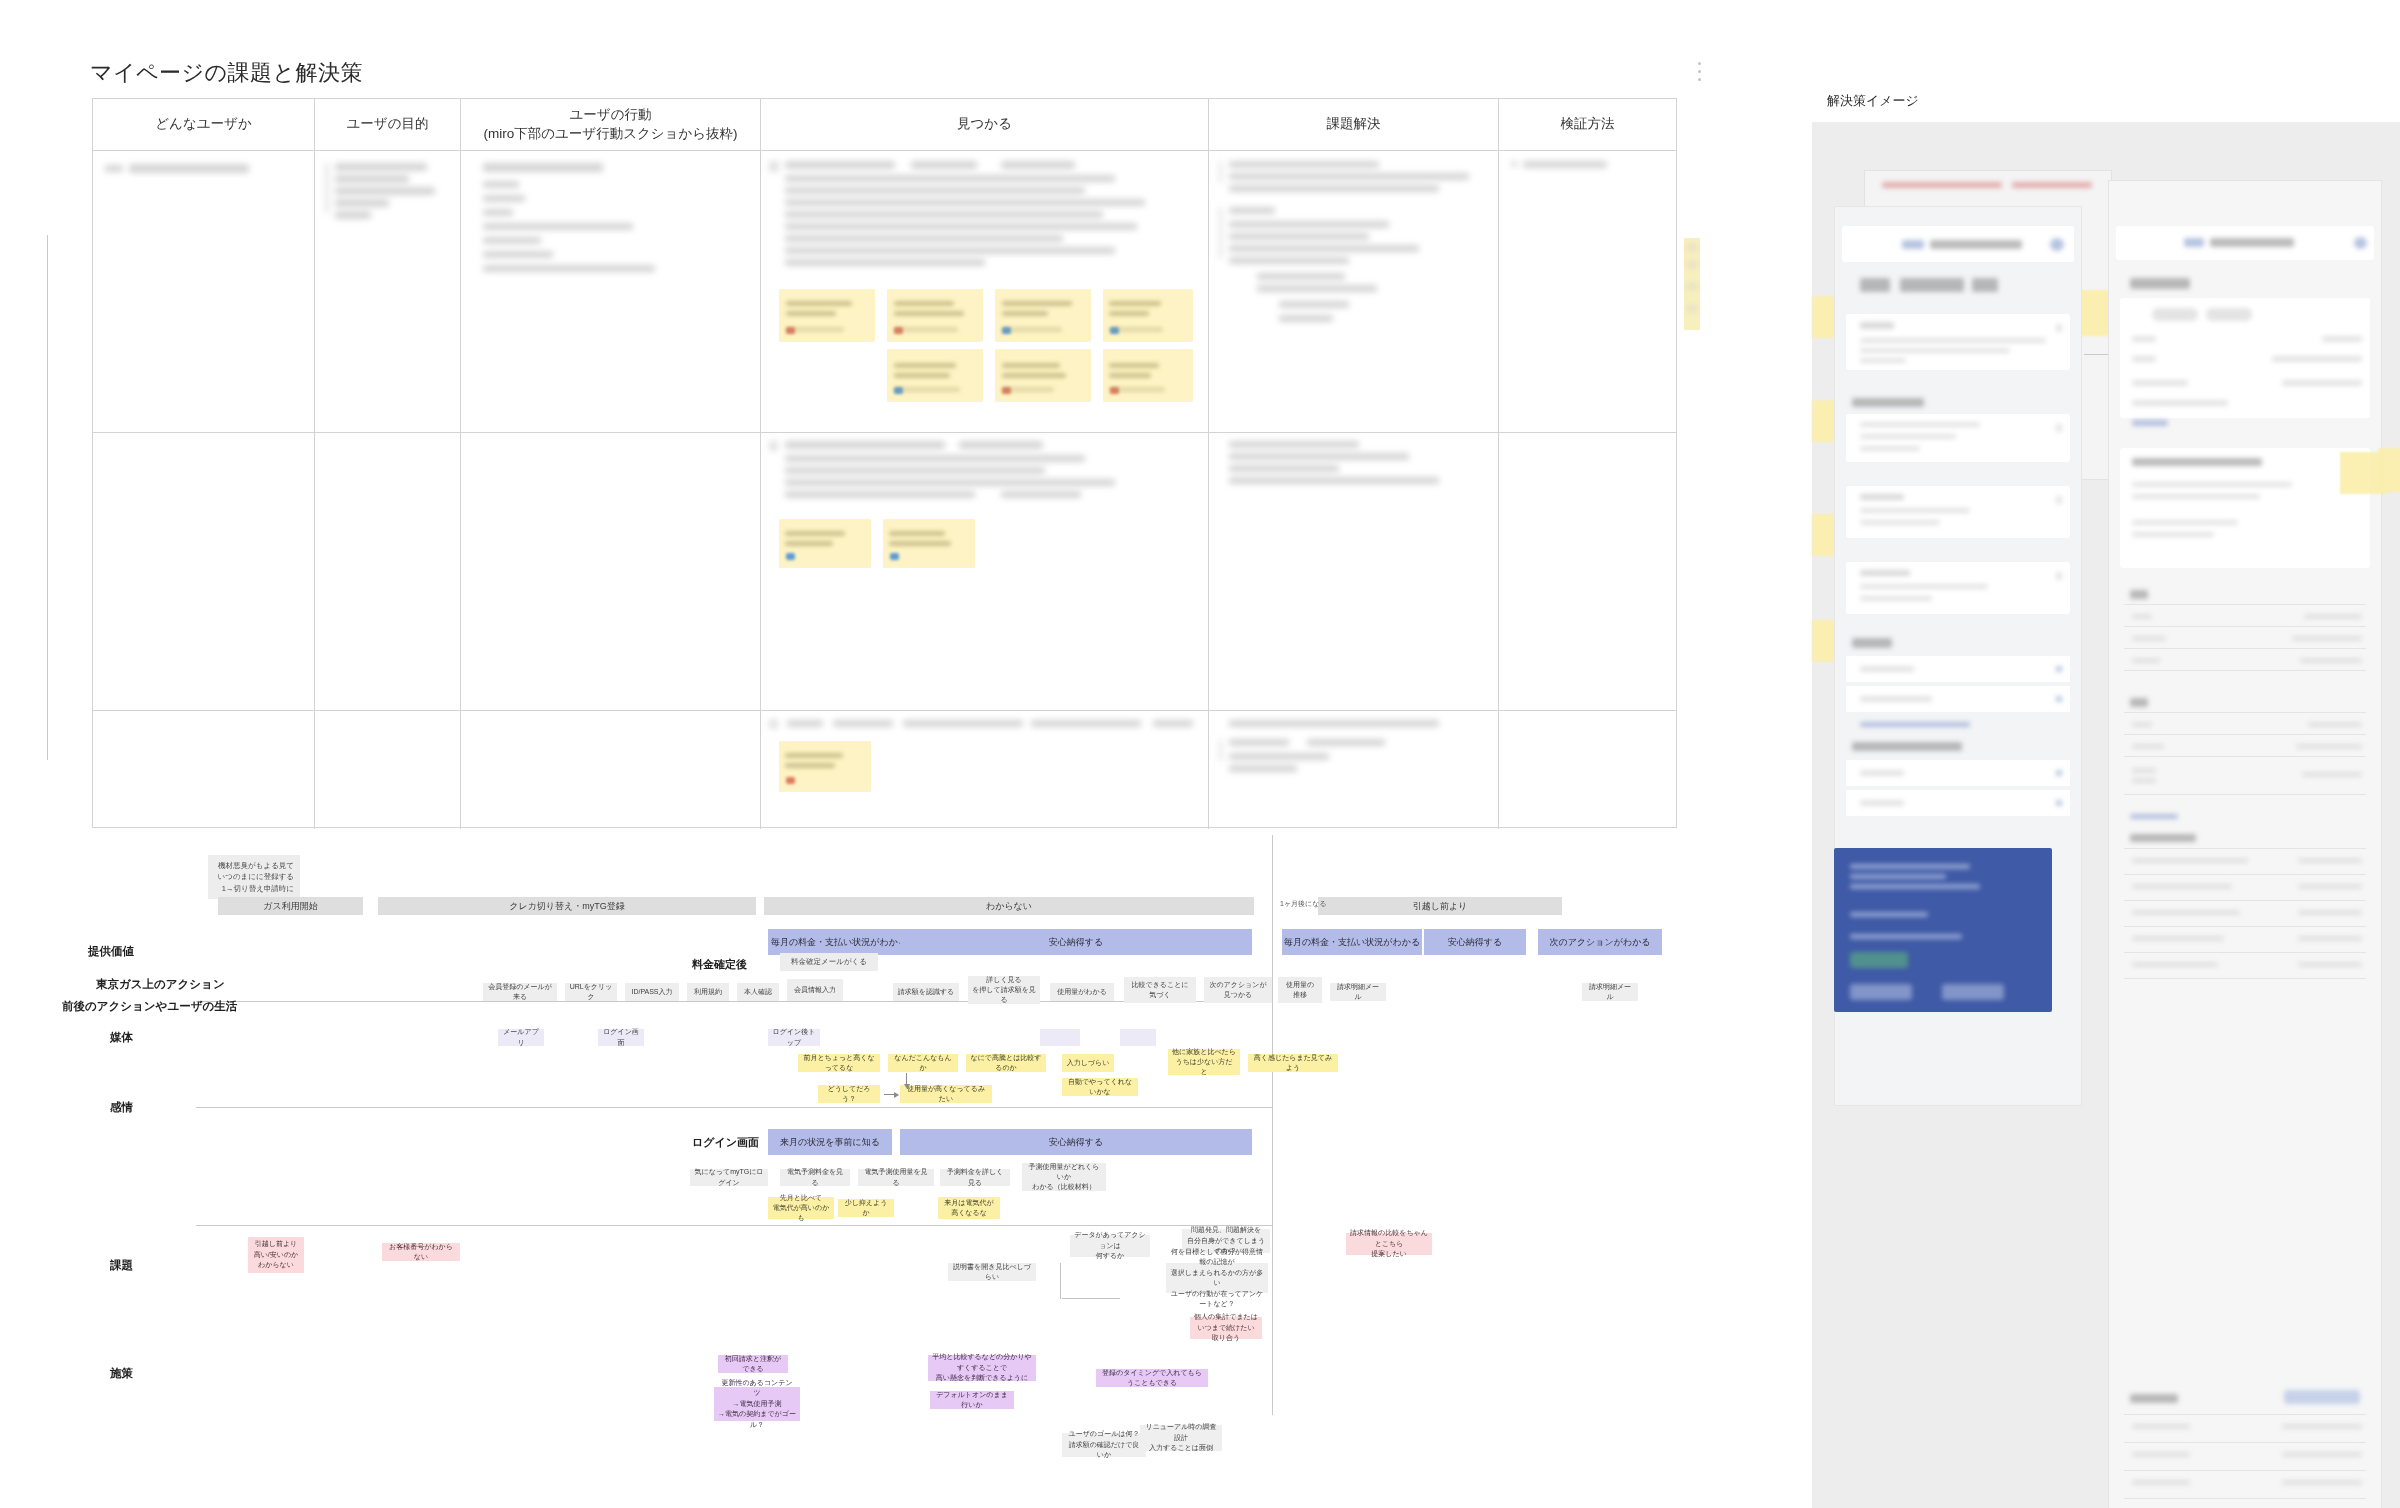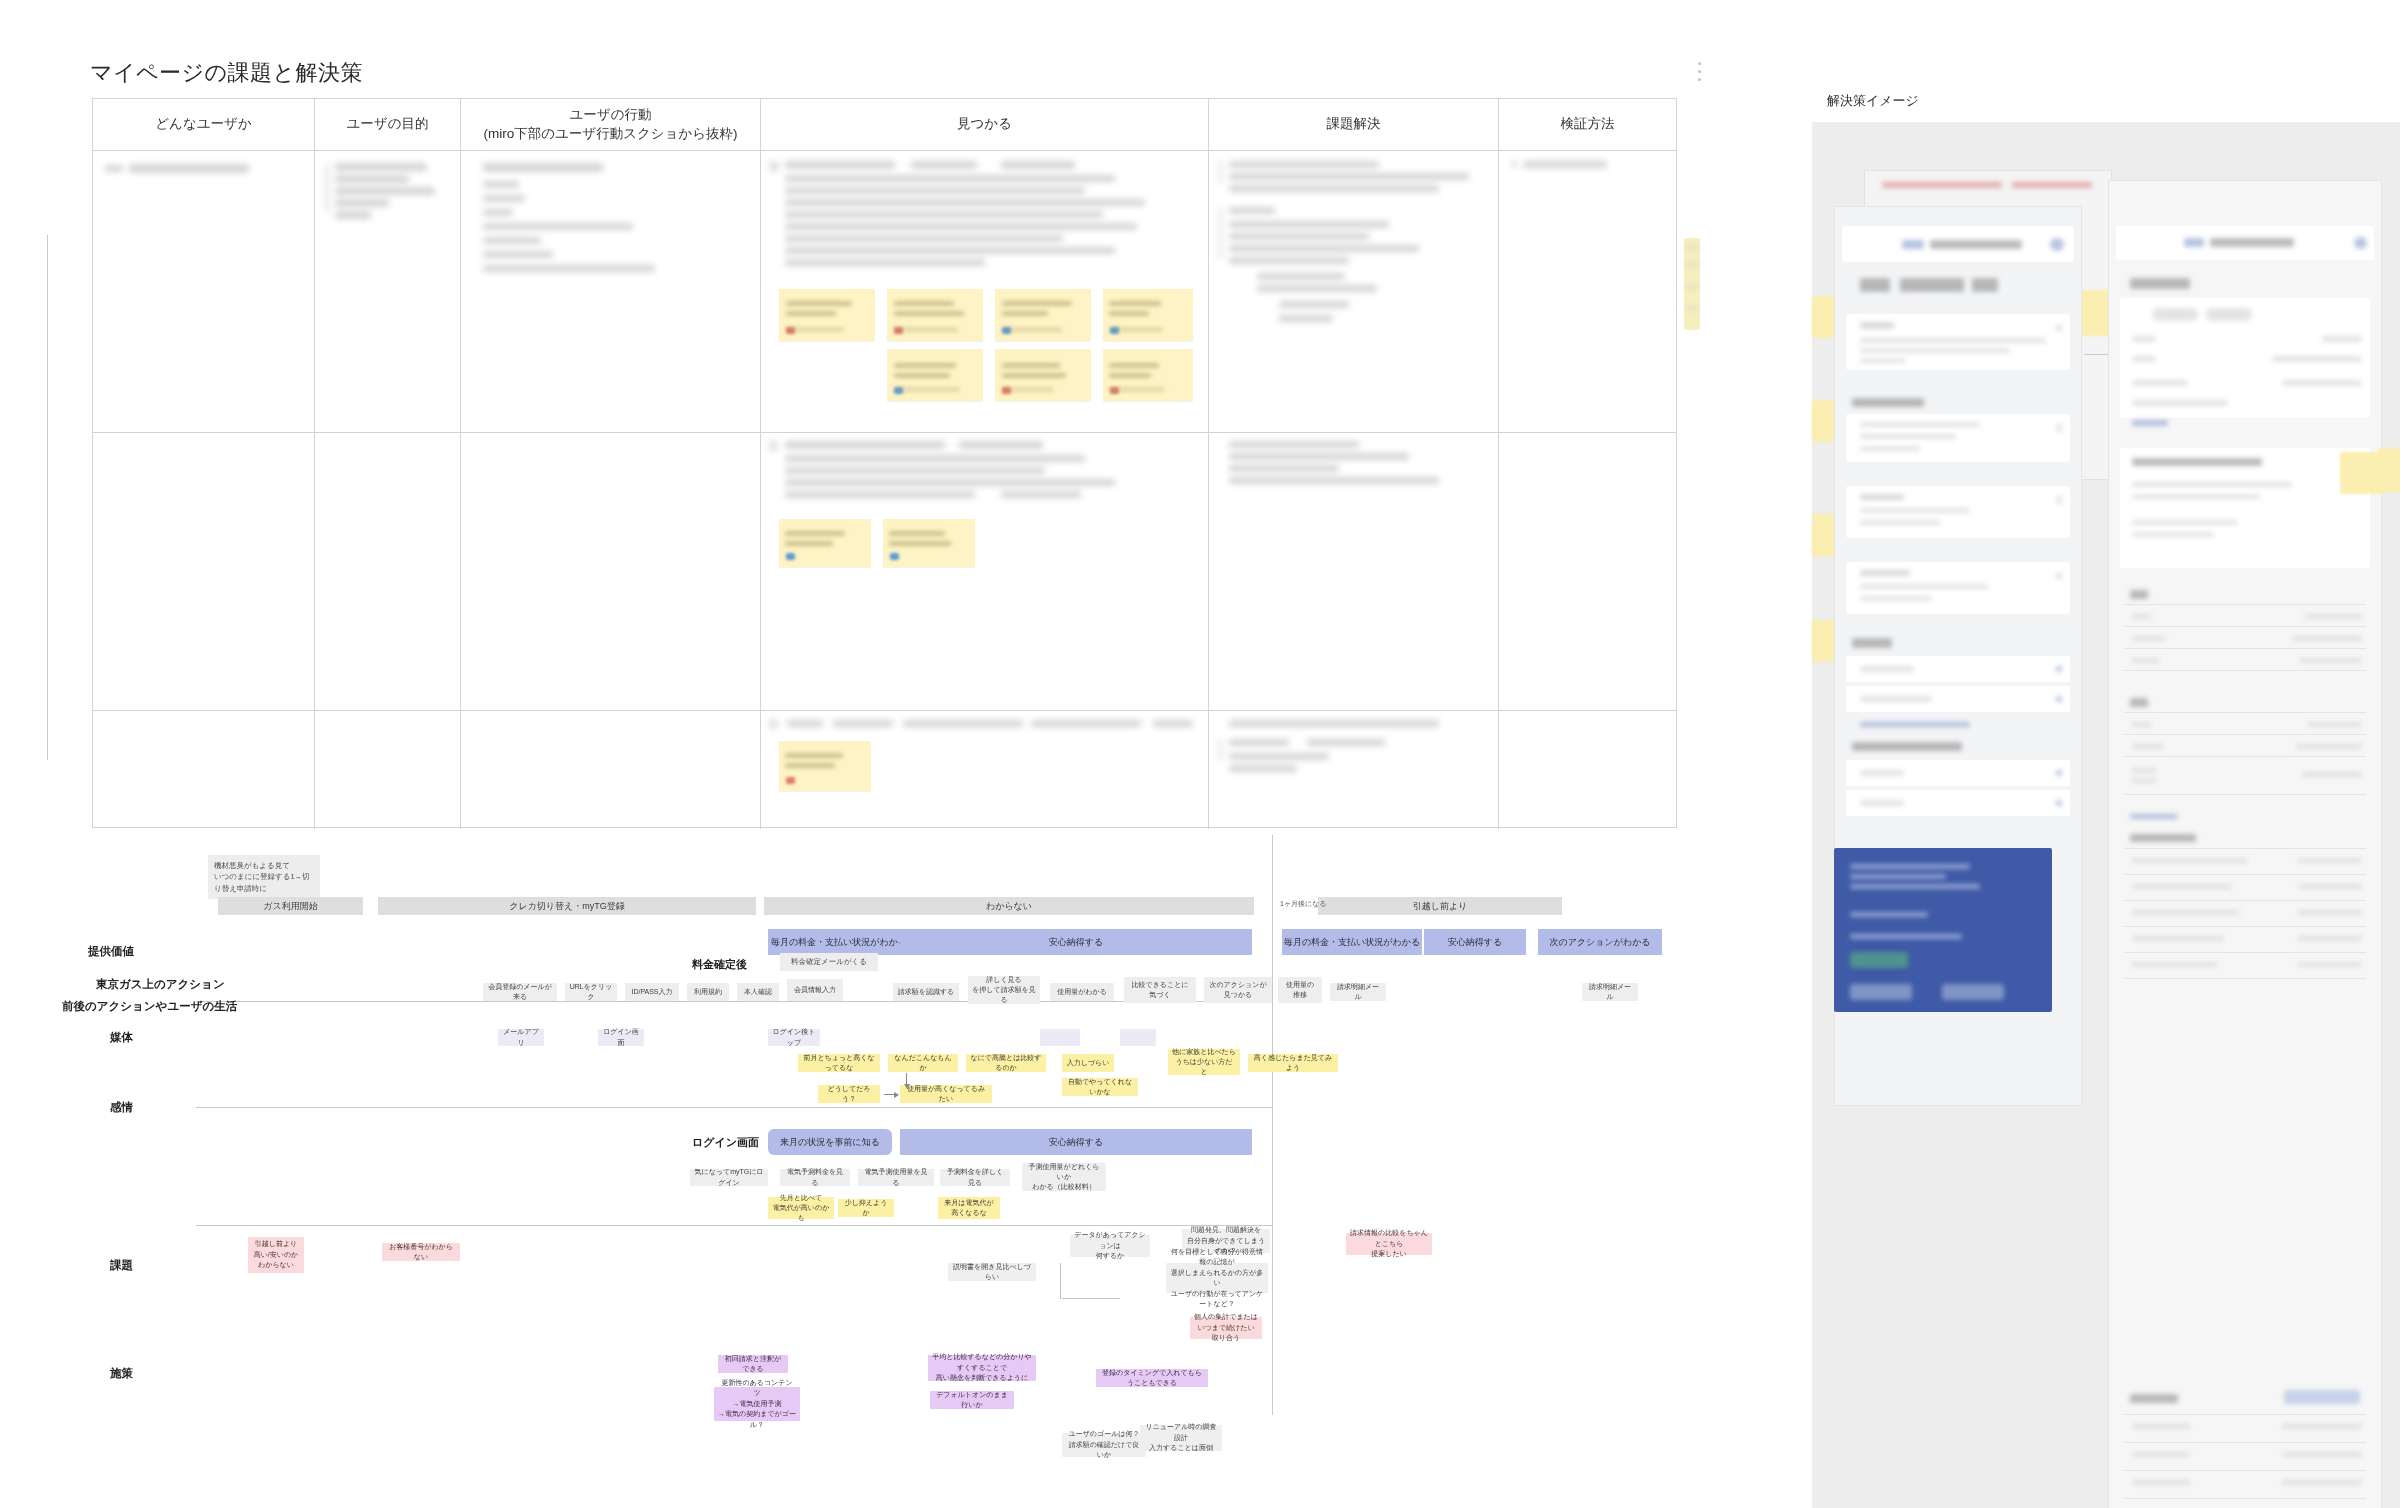--- a/index.html
+++ b/index.html
@@ -374,21 +374,21 @@
     <div class="hline" style="left:196px;top:390px;width:1076px;"></div>
 
     <div class="rowlabel" style="left:88px;top:109px;">提供価値</div>
     <div class="rowlabel" style="left:96px;top:142px;">東京ガス上のアクション</div>
     <div class="rowlabel sub" style="left:62px;top:164px;">前後のアクションやユーザの生活</div>
     <div class="rowlabel" style="left:110px;top:195px;">媒体</div>
     <div class="rowlabel" style="left:110px;top:265px;">感情</div>
     <div class="rowlabel" style="left:110px;top:423px;">課題</div>
     <div class="rowlabel" style="left:110px;top:531px;">施策</div>
 
-    <div class="phase-note" style="left:208px;top:20px;width:112px;">
+    <div class="phase-note" style="left:208px;top:20px;width:92px;text-align:right;">
       <span style="white-space:pre-line;">機材悪臭がもよる見て
 いつのまにに登録する1→切り替え申請時に</span>
     </div>
 
     <div class="phase" style="left:218px;top:62px;width:145px;">
       <span>ガス利用開始</span>
     </div>
     <div class="phase" style="left:378px;top:62px;width:378px;">
       <span>クレカ切り替え・myTG登録</span>
     </div>
@@ -511,21 +511,21 @@
       <span>どうしてだろう？</span>
       </div>
     <div class="note-y" style="left:900px;top:250px;width:92px;height:18px;">
       <span>使用量が高くなってるみたい</span>
       </div>
 
     <div class="arrow-h" style="left:884px;top:259px;width:14px;"></div>
     <div class="arrow-v" style="left:906px;top:238px;height:12px;"></div>
 
     <div class="sect-label" style="left:692px;top:300px;">ログイン画面</div>
-    <div class="valuebar" style="left:768px;top:294px;width:124px;border-radius:6px;">
+    <div class="valuebar" style="left:768px;top:294px;width:124px;">
       <span>来月の状況を事前に知る</span>
     </div>
     <div class="valuebar" style="left:900px;top:294px;width:352px;">
       <span>安心納得する</span>
     </div>
 
     <div class="chip" style="left:690px;top:334px;width:78px;height:17px;">
       <span>気になってmyTGにログイン</span>
       </div>
     <div class="chip" style="left:780px;top:334px;width:70px;height:17px;">

